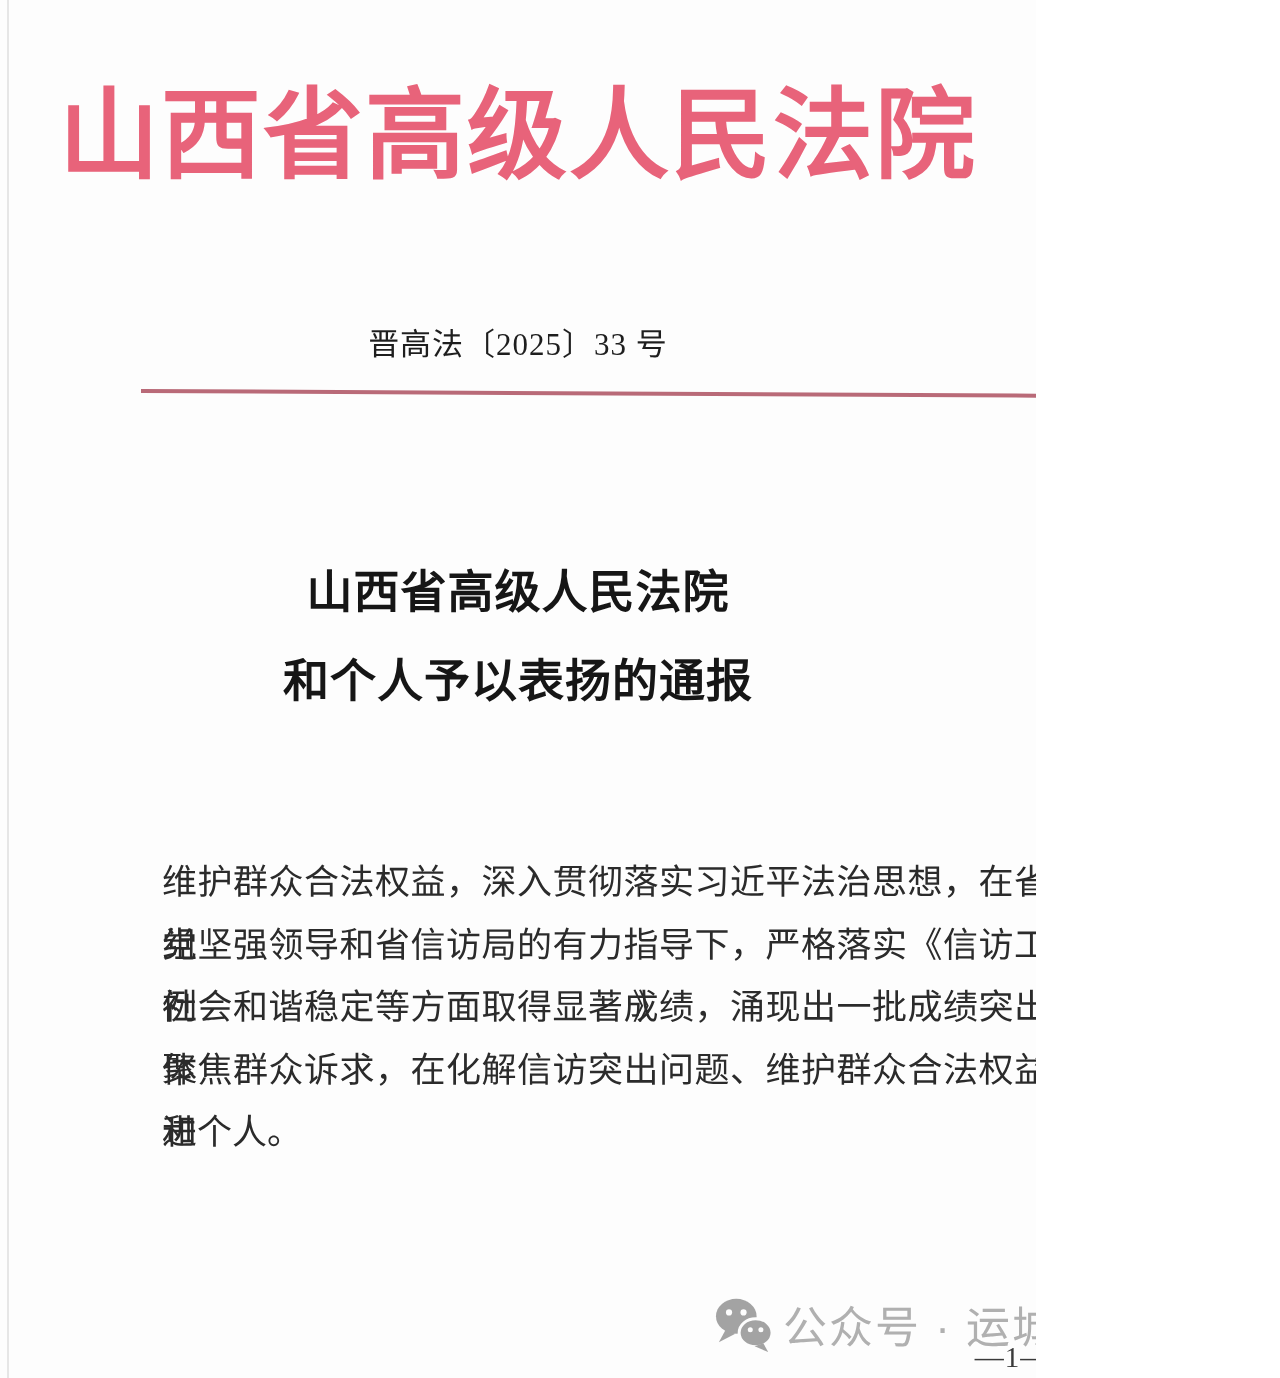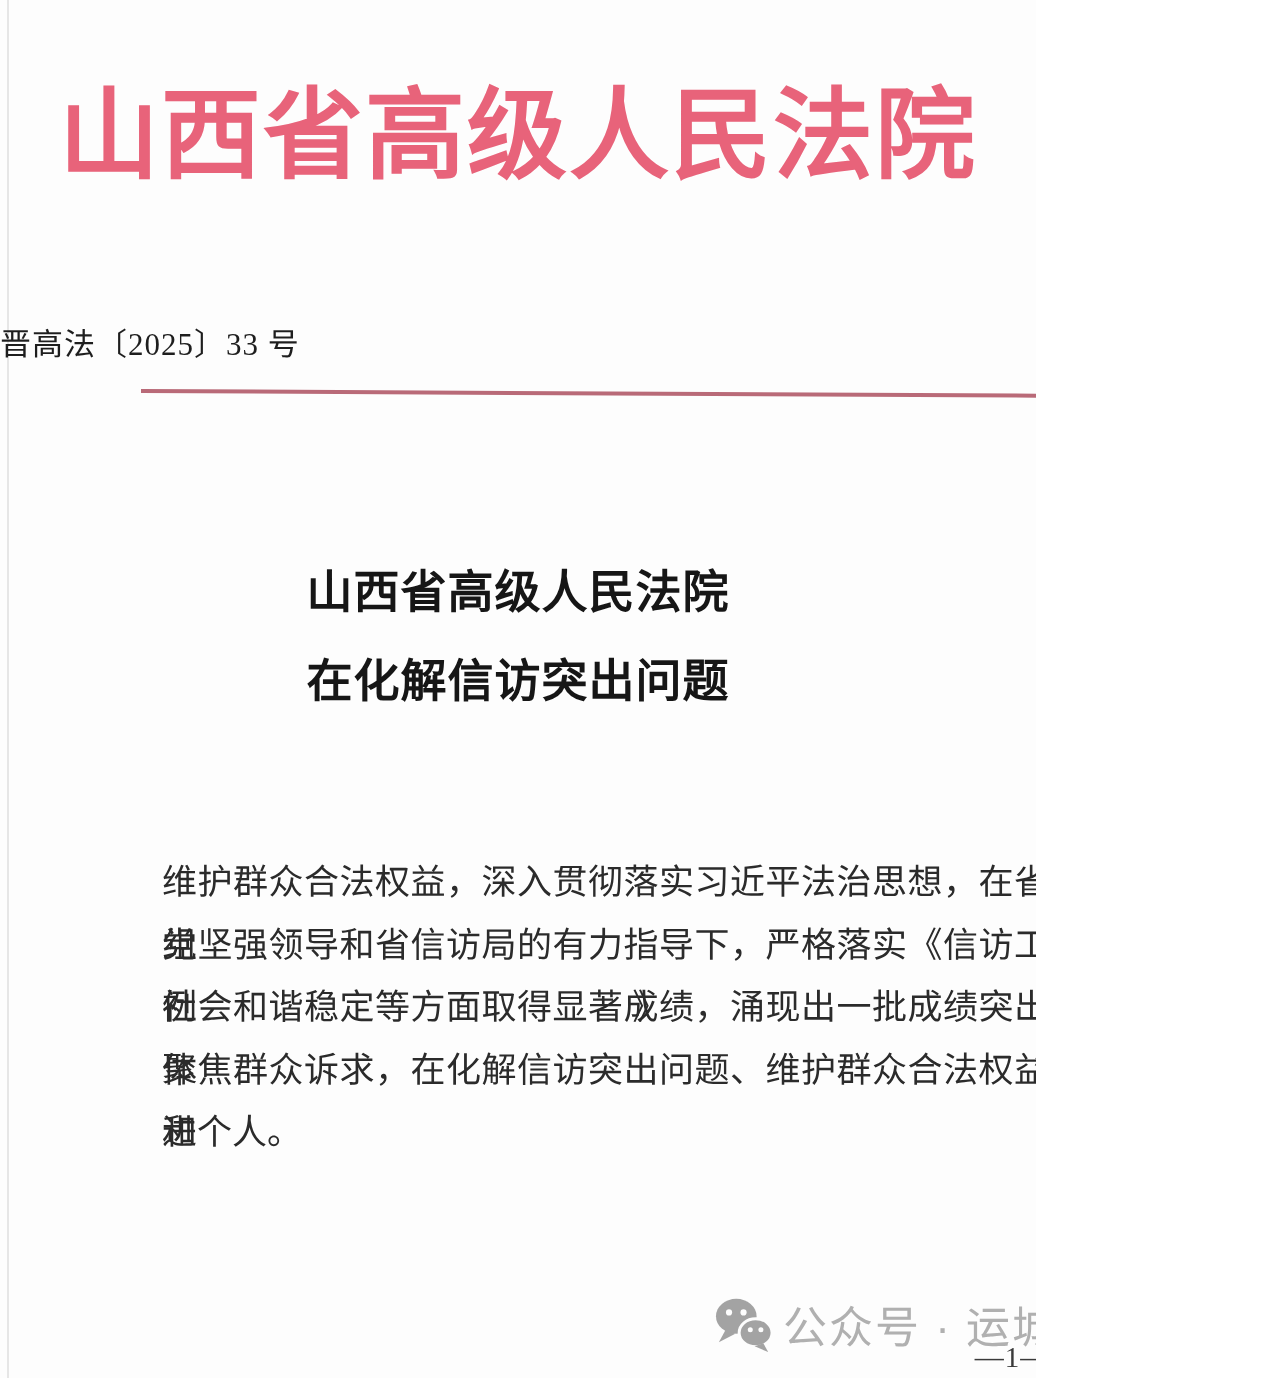--- a/index.html
+++ b/index.html
@@ -39,20 +39,21 @@
     font-weight: 700;
     letter-spacing: 2px;
     color: #e8637a;
     white-space: nowrap;
   }
   .doc-number {
     position: absolute;
     top: 322px;
     left: 0;
     width: 100%;
+    text-align: center;
     font-size: 31px;
     line-height: 45px;
     letter-spacing: 1px;
     color: #1e1e1e;
   }
   .red-rule {
     position: absolute;
     top: 389px;
     left: 141px;
     width: 1022px;
@@ -134,21 +135,21 @@
   <div class="edge edge-right"></div>
 
   <h1 class="letterhead">山西省高级人民法院</h1>
 
   <div class="doc-number">晋高法〔2025〕33 号</div>
 
   <div class="red-rule"></div>
 
   <div class="doc-title">
     <div>山西省高级人民法院</div>
-    <div>在化解信访突出问题</div>
+    <div>和个人予以表扬的通报</div>
   </div>
 
   <div class="body-text">
     <p class="just">维护群众合法权益，深入贯彻落实习近平法治思想，在省高院党</p>
     <p class="just">组坚强领导和省信访局的有力指导下，严格落实《信访工作条例》，</p>
     <p class="just">社会和谐稳定等方面取得显著成绩，涌现出一批成绩突出的集体</p>
     <p class="just">聚焦群众诉求，在化解信访突出问题、维护群众合法权益、促进</p>
     <p>和个人。</p>
   </div>
 

